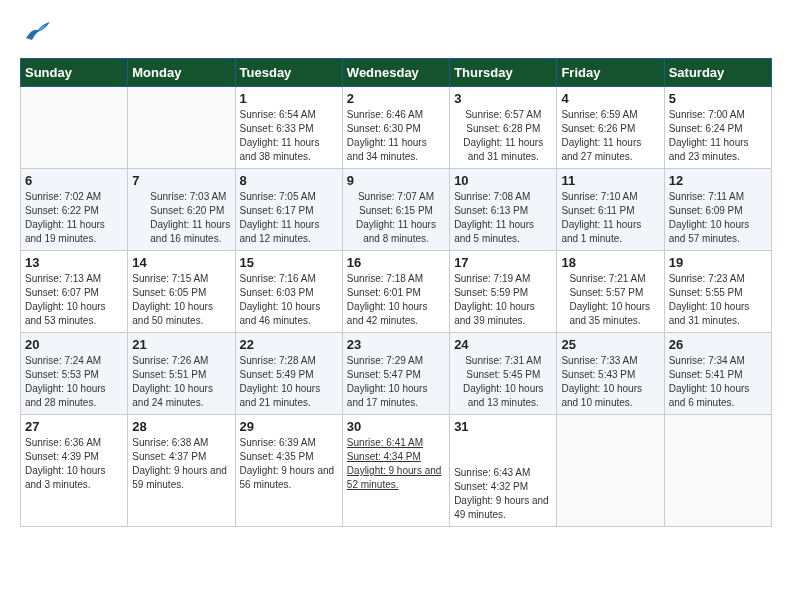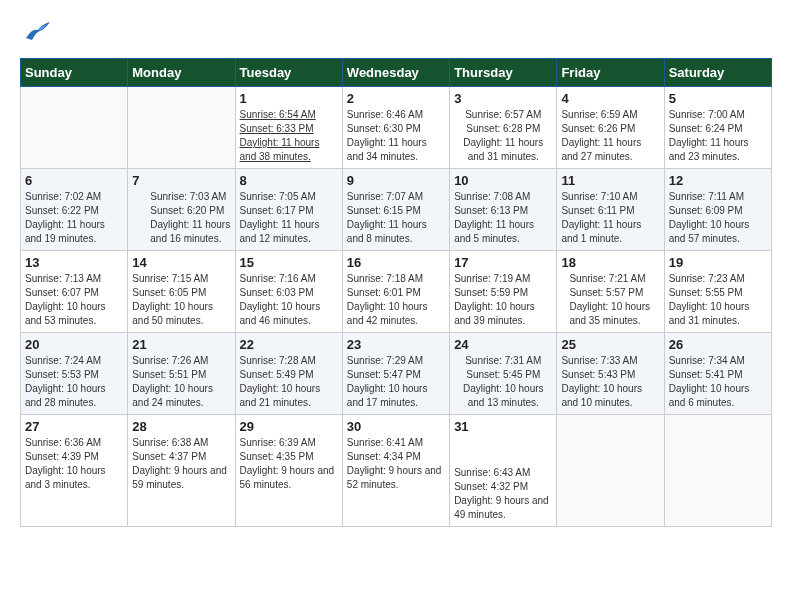--- a/index.html
+++ b/index.html
@@ -128,21 +128,21 @@
         <th>Friday</th>
         <th>Saturday</th>
       </tr>
   </thead>
   <tbody id="calendar-body">
   <tr>
         <td class="empty-cell"></td>
         <td class="empty-cell"></td>
         <td>
           <span class="day-num">1</span>
-          <div class="day-info" style="white-space: pre-line; text-decoration: underline;">Sunrise: 6:54 AM
+          <div class="day-info" style="white-space: pre-line;">Sunrise: 6:54 AM
 Sunset: 6:33 PM
 Daylight: 11 hours and 38 minutes.</div>
         </td>
         <td>
           <span class="day-num">2</span>
           <div class="day-info" style="white-space: pre-line;">Sunrise: 6:46 AM
 Sunset: 6:30 PM
 Daylight: 11 hours and 34 minutes.</div>
         </td>
         <td>
@@ -178,21 +178,21 @@
 Daylight: 11 hours and 16 minutes.</div>
         </td>
         <td>
           <span class="day-num">8</span>
           <div class="day-info" style="white-space: pre-line;">Sunrise: 7:05 AM
 Sunset: 6:17 PM
 Daylight: 11 hours and 12 minutes.</div>
         </td>
         <td>
           <span class="day-num">9</span>
-          <div class="day-info" style="white-space: pre-line;">Sunrise: 7:07 AM
+          <div class="day-info" style="white-space: pre-line; text-align: center;">Sunrise: 7:07 AM
 Sunset: 6:15 PM
 Daylight: 11 hours and 8 minutes.</div>
         </td>
         <td>
           <span class="day-num">10</span>
           <div class="day-info" style="white-space: pre-line;">Sunrise: 7:08 AM
 Sunset: 6:13 PM
 Daylight: 11 hours and 5 minutes.</div>
         </td>
         <td>
@@ -310,21 +310,21 @@
 Daylight: 9 hours and 59 minutes.</div>
         </td>
         <td>
           <span class="day-num">29</span>
           <div class="day-info" style="white-space: pre-line;">Sunrise: 6:39 AM
 Sunset: 4:35 PM
 Daylight: 9 hours and 56 minutes.</div>
         </td>
         <td>
           <span class="day-num">30</span>
-          <div class="day-info" style="white-space: pre-line;">Sunrise: 6:41 AM
+          <div class="day-info" style="white-space: pre-line; text-decoration: underline;">Sunrise: 6:41 AM
 Sunset: 4:34 PM
 Daylight: 9 hours and 52 minutes.</div>
         </td>
         <td>
           <span class="day-num">31</span>
           <div class="day-info" style="white-space: pre-line; margin-top: 32px;">Sunrise: 6:43 AM
 Sunset: 4:32 PM
 Daylight: 9 hours and 49 minutes.</div>
         </td>
         <td class="empty-cell"></td>

